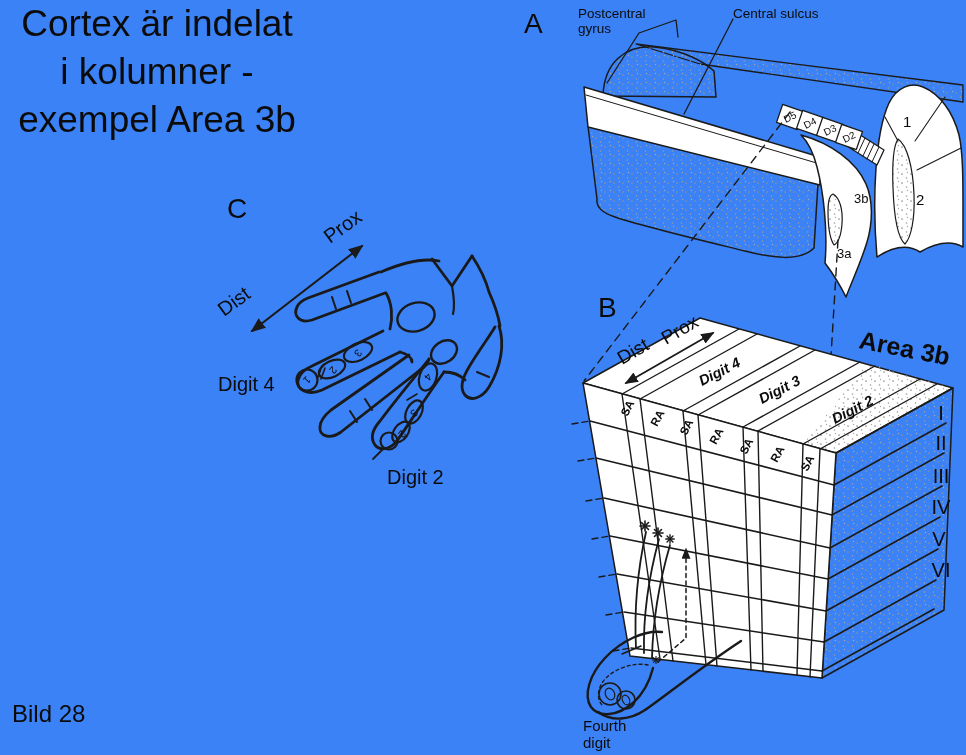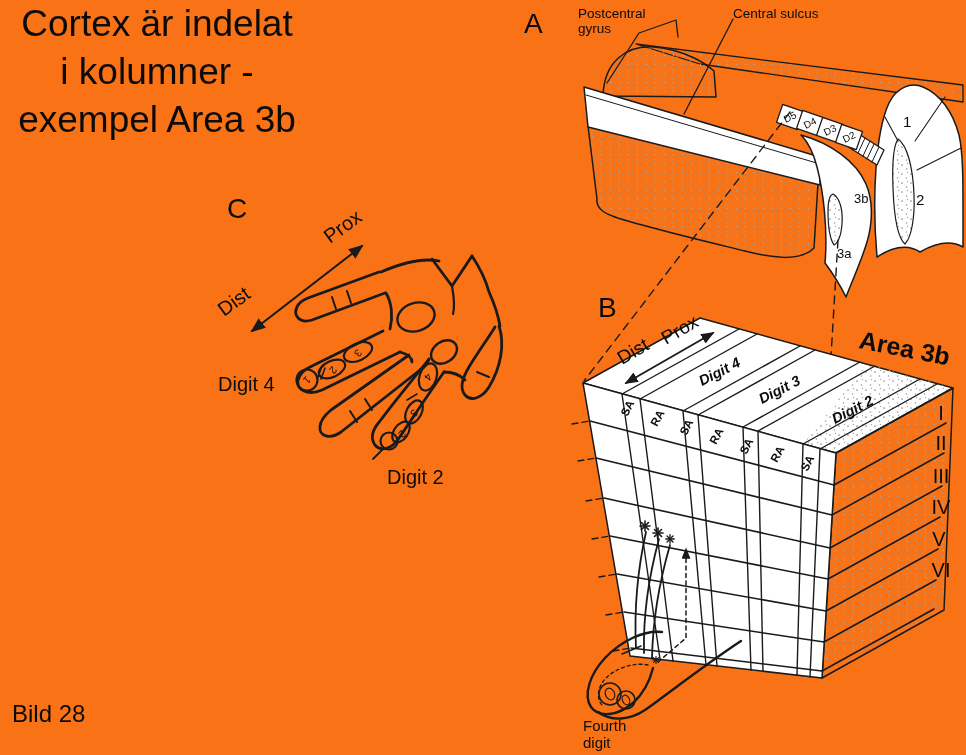--- a/index.html
+++ b/index.html
@@ -1,16 +1,16 @@
 <!DOCTYPE html>
 <html><head>
 <meta charset="utf-8">
 <style>
   html,body{margin:0;padding:0;background:#fff;}
-  .stage{position:relative;width:966px;height:755px;background:#f97316;overflow:hidden;}
+  .stage{position:relative;width:966px;height:755px;background:#3b82f6;overflow:hidden;}
   svg{display:block;}
   svg text{font-family:"Liberation Sans","DejaVu Sans",sans-serif;fill:#0b0b0b;}
   .ln{stroke:#1a1a1a;fill:none;stroke-linecap:round;stroke-linejoin:round;}
   .fw{fill:#ffffff;}
   .fs{fill:url(#stip);}
   .t-title{font-size:37px;text-anchor:middle;}
   .t-panel{font-size:28px;}
   .t-small{font-size:13.5px;}
   .t-area{font-size:15px;}
   .t-areaS{font-size:13px;}

